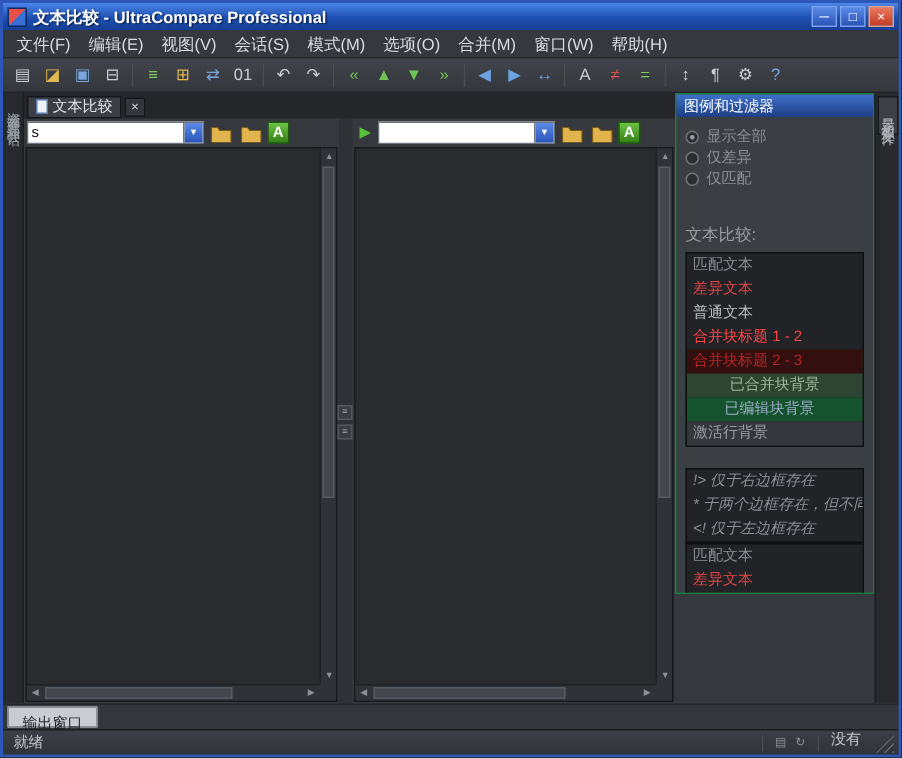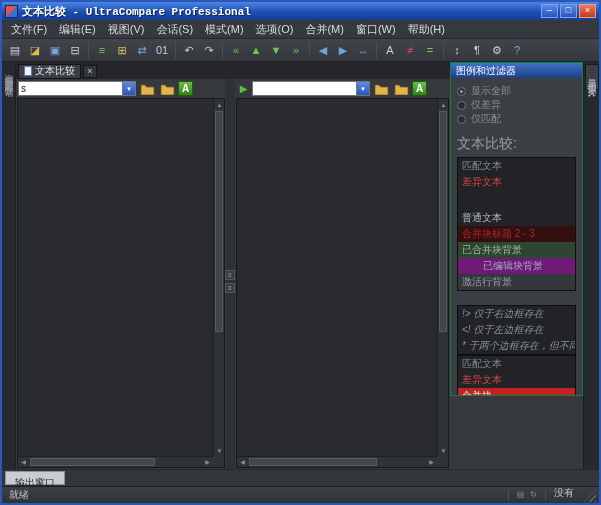--- a/index.html
+++ b/index.html
@@ -6,21 +6,21 @@
   html,body { background:#17181b; }
   .window{
     position:relative; width:601px; height:505px;
     font-family:"Liberation Sans", sans-serif;
     background:#35383d; border:2px solid #2d57b8;
     overflow:hidden;
   }
   
   .titlebar{position:absolute;left:0;top:0;right:0;height:18px;
     background:linear-gradient(180deg,#4a86e8 0%,#1d4fb0 55%,#163f96 100%);
-    display:flex;align-items:center;padding:0 2px;font-family:Liberation Mono, monospace;}
+    display:flex;align-items:center;padding:0 2px;}
   .app-icon{width:13px;height:13px;margin:0 4px 0 1px;flex:0 0 auto;
     background:linear-gradient(135deg,#e85048 0%,#e85048 48%,#3a6fd6 52%,#3a6fd6 100%);
     border:1px solid #0e2a66;}
   .title-text{color:#fff;font-size:11px;font-weight:bold;flex:1;
     text-shadow:1px 1px 1px rgba(0,0,0,.55);white-space:nowrap;overflow:hidden;}
   .win-btns{display:flex;gap:2px;margin-right:1px;}
   .win-btn{width:17px;height:14px;display:flex;align-items:center;justify-content:center;
     font-size:9px;line-height:1;color:#fff;border:1px solid #7aa2ee;
     background:linear-gradient(180deg,#5a8ae8,#2a55b8);}
   .win-btn.close{background:linear-gradient(180deg,#ec7a60,#c03a22);border-color:#f0a080;}
@@ -88,21 +88,21 @@
     background:#3b3e43;border:1px solid #15803d;}
   .legend-header{height:15px;background:linear-gradient(180deg,#3e71c8,#1e3f86);
     color:#fff;font-size:10px;display:flex;align-items:center;padding:0 5px;}
   .legend-body{position:absolute;top:15px;left:0;right:0;bottom:0;padding:6px 6px;overflow:hidden;}
   .radio-row{display:flex;align-items:center;gap:5px;height:14px;}
   .radio{width:9px;height:9px;flex:0 0 auto;border-radius:50%;
     border:1px solid #70757c;background:#2b2d31;position:relative;}
   .radio.checked::after{content:"";position:absolute;left:2px;top:2px;width:3px;height:3px;
     border-radius:50%;background:#9aa0a6;}
   .radio-label{font-size:10px;color:#8a9096;}
-  .section-label{font-size:14px;color:#989da3;margin:9px 0 4px;}
+  .section-label{font-size:11px;color:#989da3;margin:23px 0 4px;}
   .legend-box{background:#212327;border:1px solid #0e0f11;}
   .legend-box.mt{margin-top:14px;font-style:italic;}
   .legend-row{height:16px;line-height:16px;font-size:10px;padding:0 4px;
     white-space:nowrap;overflow:hidden;}
   
   .right-strip{position:absolute;left:581px;top:0;width:16px;height:407px;
     background:#27292d;border-left:1px solid #1c1e21;}
   .right-tab{margin:2px auto 0;width:14px;padding:6px 0;background:#3d4046;
     border:1px solid #17181c;display:flex;justify-content:center;}
   .right-tab .v-label{margin:0;color:#b0b4ba;}
@@ -283,30 +283,31 @@
             </div>
             <div class="radio-row">
               <span class="radio"></span>
               <span class="radio-label">仅匹配</span>
             </div>
           </div>
         <div class="section-label">文本比较:</div>
         <div class="legend-box">
             <div class="legend-row" style="color: rgb(135, 141, 147);">匹配文本</div>
             <div class="legend-row" style="color: rgb(224, 67, 67);">差异文本</div>
-            <div class="legend-row" style="color: rgb(185, 189, 193); margin-top: 20px;">普通文本</div>
+            <div class="legend-row" style="color: rgb(185, 189, 193);">普通文本</div>
+            <div class="legend-row" style="color: rgb(255, 69, 69);">合并块标题 1 - 2</div>
             <div class="legend-row" style="color: rgb(179, 38, 38); background: rgb(51, 16, 15);">合并块标题 2 - 3</div>
-            <div class="legend-row" style="color: rgb(157, 184, 155); background: rgb(45, 69, 49);">已合并块背景</div>
-            <div class="legend-row" style="color: rgb(156, 172, 198); background: #701a75; padding-left: 25px;">已编辑块背景</div>
+            <div class="legend-row" style="color: rgb(157, 184, 155); background: rgb(45, 69, 49); text-align: center;">已合并块背景</div>
+            <div class="legend-row" style="color: rgb(156, 172, 198); background: #14532d; padding-left: 25px;">已编辑块背景</div>
             <div class="legend-row" style="color: rgb(152, 157, 163); background: rgb(52, 55, 60);">激活行背景</div>
           </div>
         <div class="legend-box mt">
             <div class="legend-row" style="color: rgb(138, 144, 150);">!&gt; 仅于右边框存在</div>
+            <div class="legend-row" style="color: rgb(138, 144, 150);">* 于两个边框存在，但不同</div>
             <div class="legend-row" style="color: rgb(138, 144, 150);">&lt;! 仅于左边框存在</div>
-            <div class="legend-row" style="color: rgb(138, 144, 150);">* 于两个边框存在，但不同</div>
           </div>
         <div class="legend-box">
             <div class="legend-row" style="color: rgb(135, 141, 147);">匹配文本</div>
             <div class="legend-row" style="color: rgb(224, 67, 67);">差异文本</div>
             <div class="legend-row" style="color: rgb(243, 243, 243); background: rgb(195, 34, 34);">合并块</div>
           </div>
       </div>
     </div>
 
     <div class="right-strip">

